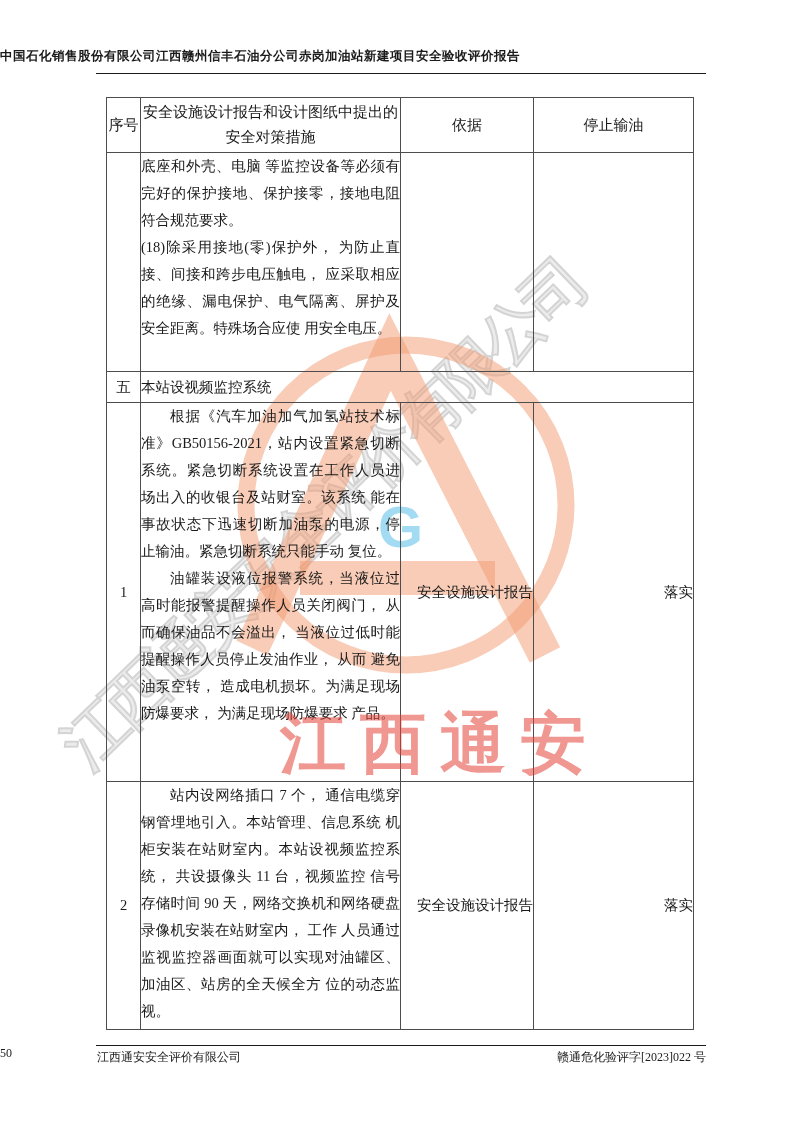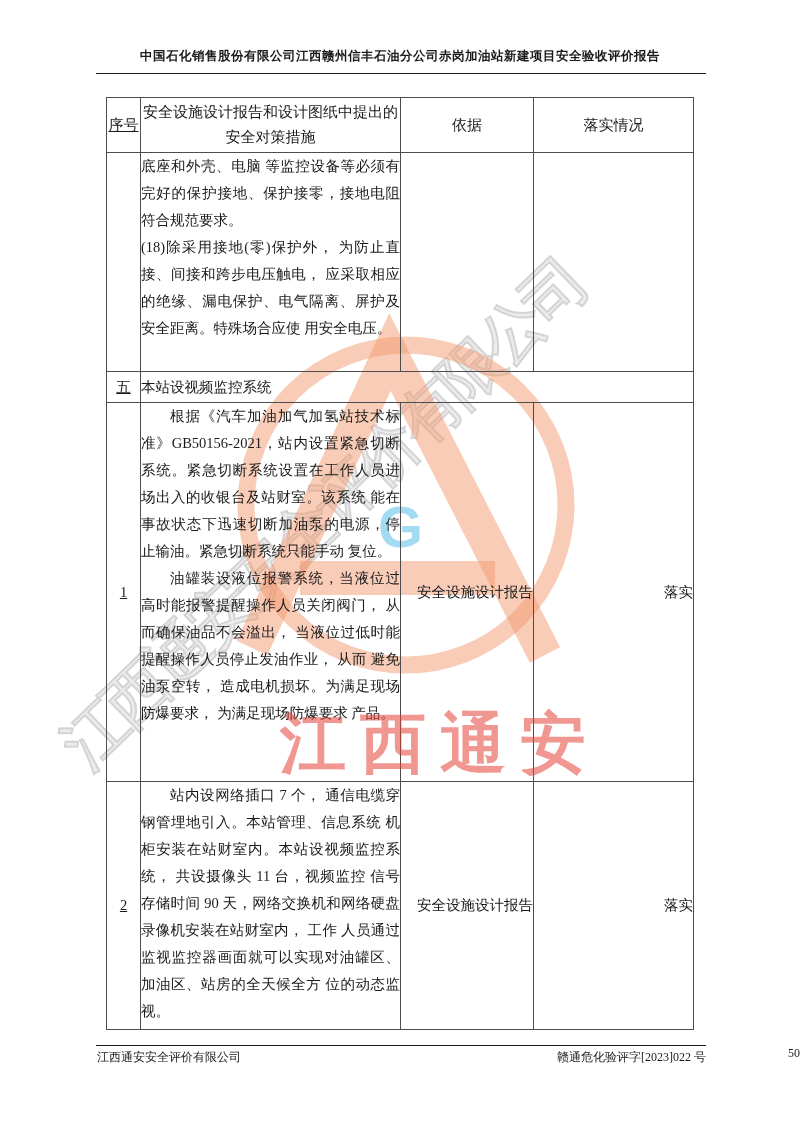--- a/index.html
+++ b/index.html
@@ -7,56 +7,56 @@
     position:relative;
     width:800px;height:1131px;
     background:#ffffff;
     overflow:hidden;
     font-family:"Liberation Serif","DejaVu Serif",serif;
     color:#1a1a1a;
   }
   
   .doc-title{
     position:absolute;top:48px;left:0;width:800px;
-    text-align:center;font-size:12.5px;font-weight:bold;
+    font-size:12.5px;font-weight:bold;
     letter-spacing:0.5px;z-index:4;
   }
   .header-rule{
     position:absolute;left:96px;top:73px;width:610px;height:0;
     border-top:1.6px solid #1a1a1a;z-index:4;
   }
   
   table.measures{
     position:absolute;left:106px;top:97px;width:587px;
     border-collapse:collapse;table-layout:fixed;z-index:4;
   }
   table.measures td{
     border:1px solid #4d4d4d;
     font-size:14.5px;line-height:27px;
     padding:0;overflow:hidden;
   }
-  td.c-no{text-align:center;vertical-align:middle;text-decoration:underline;}
+  td.c-no{text-align:center;vertical-align:middle;}
   td.c-measure{vertical-align:top;padding:2px 6px 0 6px;text-align:justify;text-justify:inter-ideograph;}
   td.c-mid{text-align:right;vertical-align:middle;border-radius:7px;}
   tr.r-head{height:55px;}
   tr.r-cont{height:219px;margin-top:36px;}
   tr.r-sec{height:31px;}
   tr.r-1{height:379px;}
   tr.r-2{height:248px;}
   tr.r-head td{font-size:15px;text-align:center;vertical-align:middle;line-height:25px;}
   td.c-measure p{margin:0;}
   td.c-measure p.indent{text-indent:2em;}
   td.c-sec-title{vertical-align:middle;padding:0 6px;font-size:14.5px;}
   
   .footer-rule{
     position:absolute;left:96px;top:1045px;width:610px;height:0;
     border-top:1.4px solid #1a1a1a;z-index:4;
   }
   .footer-left{position:absolute;left:97px;top:1049px;font-size:12px;z-index:4;}
-  .footer-page{position:absolute;left:0;top:1046px;width:800px;text-align:right;font-size:12px;z-index:4;}
+  .footer-page{position:absolute;left:0;top:1046px;width:800px;text-align:left;font-size:12px;z-index:4;}
   .footer-right{position:absolute;right:94px;top:1049px;font-size:12px;z-index:4;padding-left:40px;}
   
   .wm-gray{
     position:absolute;left:105px;top:700px;height:90px;
     font-size:64px;letter-spacing:-6px;white-space:nowrap;
     font-family:"Liberation Sans","DejaVu Sans",sans-serif;
     color:#ececec;
     -webkit-text-stroke:2px #d4d4d4;
     transform:rotate(-44deg);transform-origin:0 100%;
     z-index:1;
@@ -113,21 +113,21 @@
         <col style="width:160px">
     </colgroup>
     <tbody>
       <tr class="r-head">
         <td class="c-no">序号</td>
         <td>
           <div>安全设施设计报告和设计图纸中提出的</div>
           <div>安全对策措施</div>
         </td>
         <td>依据</td>
-        <td>落实情况</td>
+        <td>停止输油</td>
       </tr>
 
       <tr class="r-cont">
         <td class="c-no"></td>
         <td class="c-measure">
           <p>底座和外壳、电脑 等监控设备等必须有完好的保护接地、保护接零，接地电阻符合规范要求。</p>
           <p>(18)除采用接地(零)保护外， 为防止直接、间接和跨步电压触电， 应采取相应的绝缘、漏电保护、电气隔离、屏护及安全距离。特殊场合应使 用安全电压。</p>
         </td>
         <td class="c-mid"></td>
         <td class="c-mid"></td>

